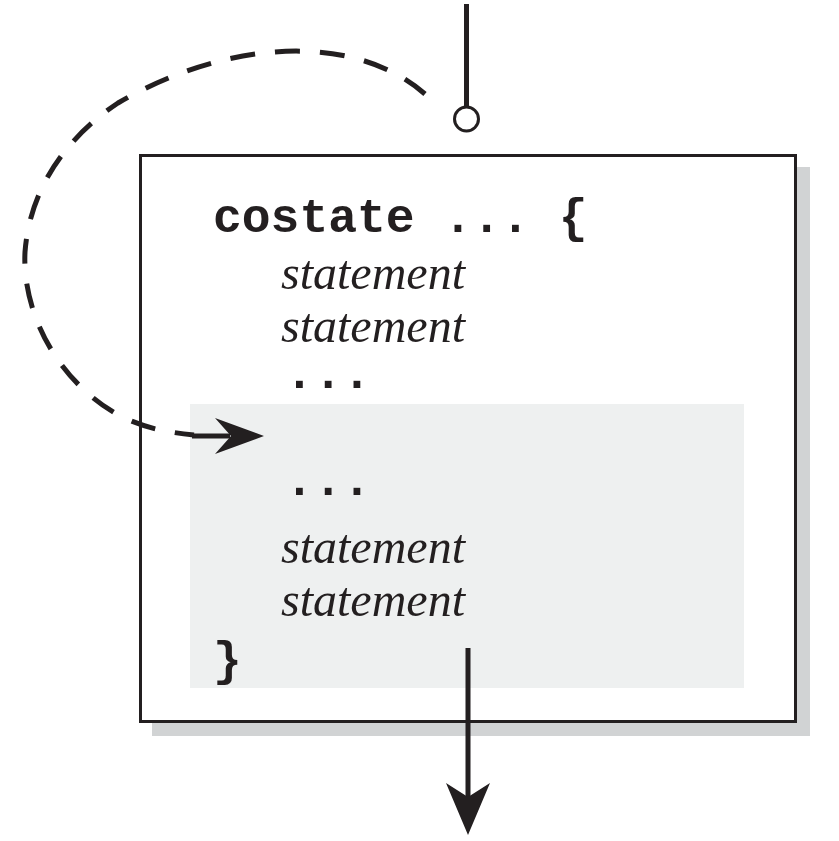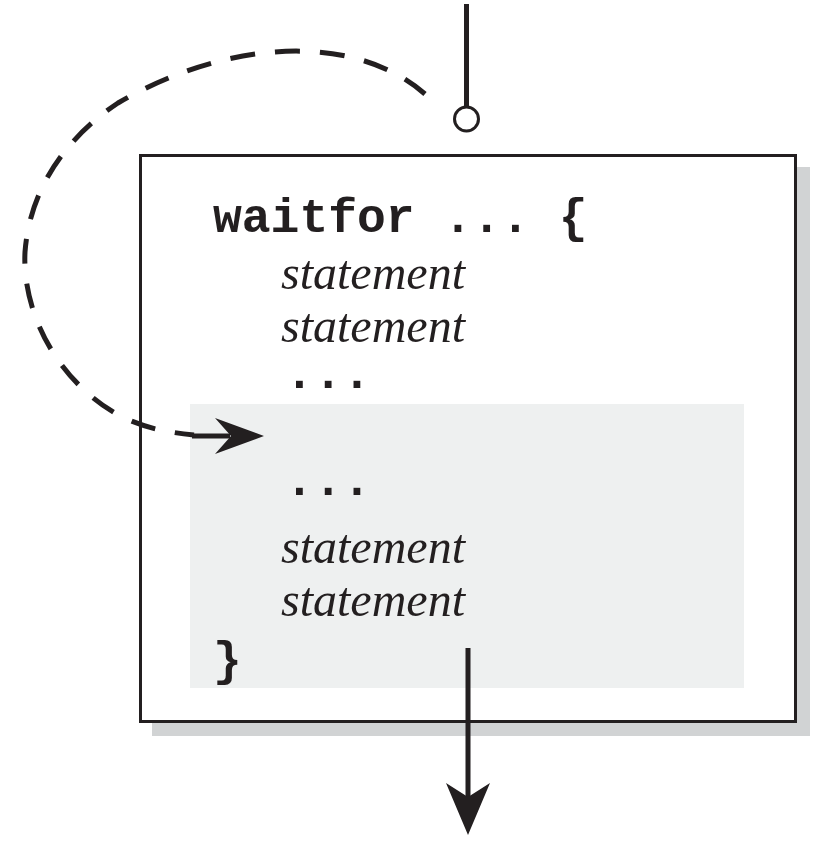--- a/index.html
+++ b/index.html
@@ -84,21 +84,21 @@
 <body>
 
 <div class="canvas">
 
   <div class="box-shadow"></div>
 
   <div class="code-box"></div>
 
   <div class="waitfor-highlight"></div>
 
-  <div class="code-line mono line-costate">waitfor ... {</div>
+  <div class="code-line mono line-costate">costate ... {</div>
   <div class="code-line ital line-st1">statement</div>
   <div class="code-line ital line-st2">statement</div>
   <div class="code-line mono line-dots1">...</div>
   <div class="code-line mono line-dots2">...</div>
   <div class="code-line ital line-st3">statement</div>
   <div class="code-line ital line-st4">statement</div>
   <div class="code-line mono line-brace">}</div>
 
   <svg class="overlay-svg" viewBox="0 0 839 841" xmlns="http://www.w3.org/2000/svg">
 

